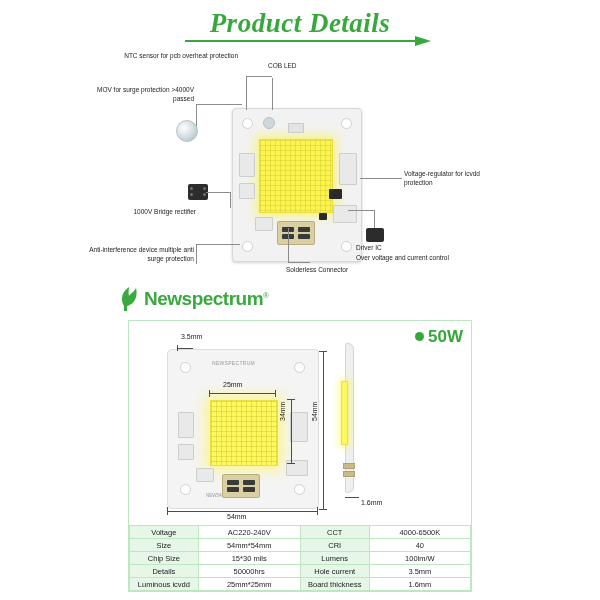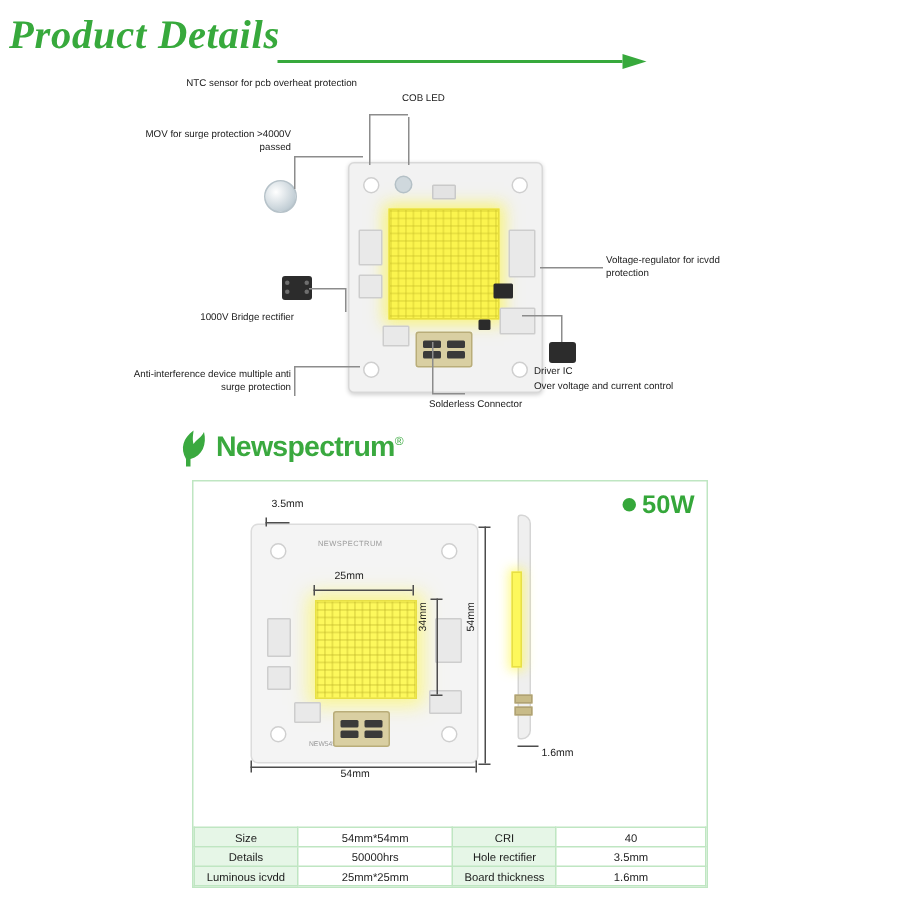--- a/index.html
+++ b/index.html
@@ -13,20 +13,21 @@
     font-family: "Liberation Sans", sans-serif;
     position: relative;
     overflow: hidden;
   }
 
   
   .title-wrap {
     position: absolute;
     left: 0; top: 8px;
     width: 600px;
+    text-align: center;
   }
   .title {
     display: inline-block;
     font-family: "Liberation Serif", serif;
     font-style: italic;
     font-weight: bold;
     font-size: 27px;
     color: #37a93c;
     letter-spacing: 0.5px;
     padding: 0 6px 2px 6px;
@@ -461,29 +462,41 @@
     <div class="sv-led"></div>
     <div class="sv-pin" style="left:2px; top:120px; width:10px; height:4px;"></div>
     <div class="sv-pin" style="left:2px; top:128px; width:10px; height:4px;"></div>
   </div>
   <div class="dim" style="left:232px; top:178px;">1.6mm</div>
   <div class="dimline" style="left:216px; top:176px; width:14px; height:1px;"></div>
 
   <table class="spec">
     <tbody>
       <tr>
+        <td class="k">Voltage</td>
+        <td class="v">AC220-240V</td>
+        <td class="k">CCT</td>
+        <td class="v">4000-6500K</td>
+      </tr>
+      <tr>
         <td class="k">Size</td>
         <td class="v">54mm*54mm</td>
         <td class="k">CRI</td>
         <td class="v">40</td>
       </tr>
       <tr>
+        <td class="k">Chip Size</td>
+        <td class="v">15*30 mils</td>
+        <td class="k">Lumens</td>
+        <td class="v">100lm/W</td>
+      </tr>
+      <tr>
         <td class="k">Details</td>
         <td class="v">50000hrs</td>
-        <td class="k">Hole rectifier</td>
+        <td class="k">Hole current</td>
         <td class="v">3.5mm</td>
       </tr>
       <tr>
         <td class="k">Luminous icvdd</td>
         <td class="v">25mm*25mm</td>
         <td class="k">Board thickness</td>
         <td class="v">1.6mm</td>
       </tr>
     </tbody>
   </table>

